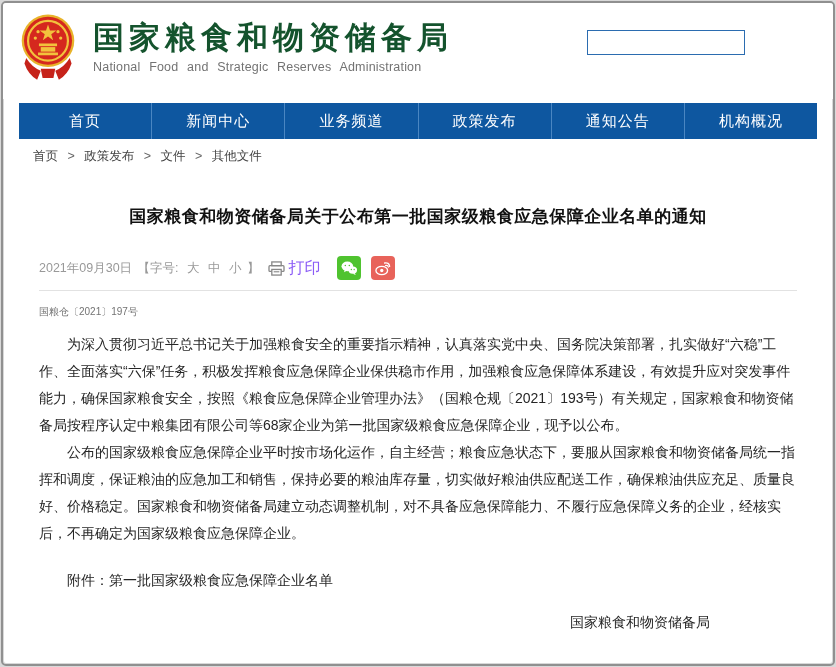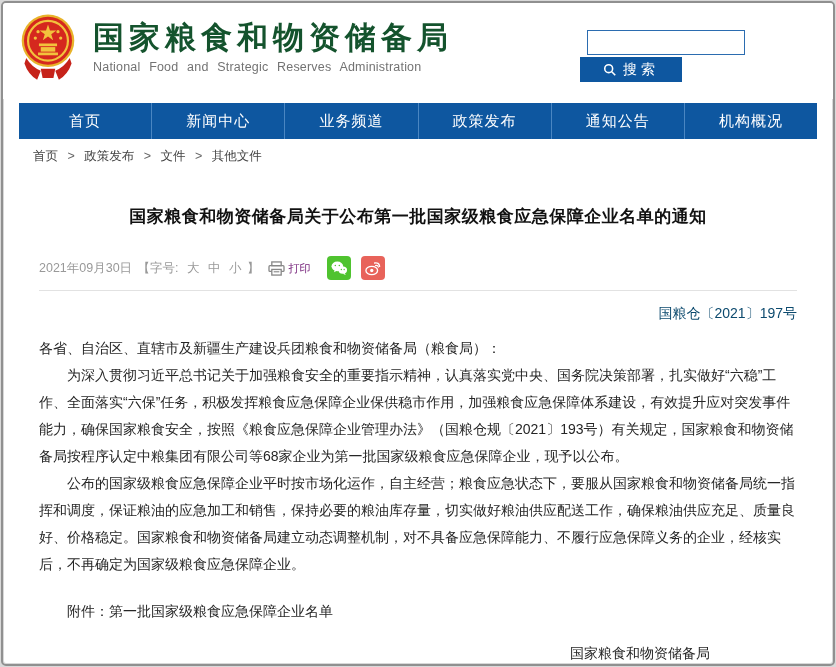--- a/index.html
+++ b/index.html
@@ -36,27 +36,27 @@
   
   .content{padding:0 36px;}
   .doc-title{margin-top:40px;text-align:center;font-size:17px;font-weight:bold;
              color:#111;letter-spacing:0.5px;}
   .meta-row{margin-top:28px;display:flex;justify-content:flex-start;align-items:center;
             color:#999;font-size:12.5px;border-bottom:1px solid #e2e2e2;padding-bottom:10px;}
   .meta-left span{margin-right:2px;}
   .meta-date{margin-right:8px;}
   .size-opt{cursor:pointer;margin:0 3px;}
   .meta-right{display:flex;align-items:center;gap:10px;}
-  .print-btn{display:flex;align-items:center;gap:4px;color:#701a75;cursor:pointer;background:none;border:none;font-size:11px;}
+  .print-btn{display:flex;align-items:center;gap:4px;color:#8b5cf6;cursor:pointer;background:none;border:none;font-size:16px;}
   .share-ico{width:24px;height:24px;border-radius:4px;display:flex;align-items:center;
              justify-content:center;cursor:pointer;}
   .wechat{background:#4fc32f;}
   .weibo{background:#e8635a;}
 
-  .doc-number{text-align:right;font-size:14px;color:#0c4a6e;margin-top:14px;}
+  .doc-number{text-align:left;font-size:10px;color:#737373;margin-top:14px;}
   .body-text{font-size:14px;color:#262626;line-height:27px;margin-top:12px;}
   .salutation{margin:8px 0 0;}
   .para{text-indent:2em;margin:0 0 0;}
   .attachment{text-indent:2em;margin-top:20px;}
   .signature{width:230px;margin-left:auto;margin-right:42px;margin-top:10px;
              text-align:center;line-height:28px;}
 </style>
 </head>
 <body>
 
@@ -82,29 +82,20 @@
           <path d="M24 62 L40 62 L38 72 L26 72 Z" fill="#c6231a"></path>
         </svg>
       </span>
       <div class="site-titles">
         <div class="site-zh">国家粮食和物资储备局</div>
         <div class="site-en">National Food and Strategic Reserves Administration</div>
       </div>
     </div>
     <div class="search">
       <input class="search-input" type="text" value="" style="">
-      <button class="search-btn">
-        <span style="display:flex;">
-          <svg viewBox="0 0 16 16" width="14" height="14">
-            <circle cx="6.5" cy="6.5" r="4.5" fill="none" stroke="#fff" stroke-width="1.8"></circle>
-            <line x1="10" y1="10" x2="14" y2="14" stroke="#fff" stroke-width="1.8"></line>
-          </svg>
-        </span>
-        <span>搜索</span>
-      </button>
     </div>
   </div>
 
   <div class="nav">
     <div class="nav-item">首页</div>
     <div class="nav-item">新闻中心</div>
     <div class="nav-item">业务频道</div>
     <div class="nav-item">政策发布</div>
     <div class="nav-item">通知公告</div>
     <div class="nav-item">机构概况</div>
@@ -167,21 +158,20 @@
               <path d="M15 9 Q18 8.6 18.5 11" fill="none" stroke="#fff" stroke-width="1.4" stroke-linecap="round"></path>
             </svg>
           </span>
         </span>
       </div>
     </div>
 
     <div class="doc-number">国粮仓〔2021〕197号</div>
 
     <div class="body-text">
-      <p class="salutation">各省、自治区、直辖市及新疆生产建设兵团粮食和物资储备局（粮食局）：</p>
       <p class="para">为深入贯彻习近平总书记关于加强粮食安全的重要指示精神，认真落实党中央、国务院决策部署，扎实做好“六稳”工作、全面落实“六保”任务，积极发挥粮食应急保障企业保供稳市作用，加强粮食应急保障体系建设，有效提升应对突发事件能力，确保国家粮食安全，按照《粮食应急保障企业管理办法》（国粮仓规〔2021〕193号）有关规定，国家粮食和物资储备局按程序认定中粮集团有限公司等68家企业为第一批国家级粮食应急保障企业，现予以公布。</p>
       <p class="para">公布的国家级粮食应急保障企业平时按市场化运作，自主经营；粮食应急状态下，要服从国家粮食和物资储备局统一指挥和调度，保证粮油的应急加工和销售，保持必要的粮油库存量，切实做好粮油供应配送工作，确保粮油供应充足、质量良好、价格稳定。国家粮食和物资储备局建立动态调整机制，对不具备应急保障能力、不履行应急保障义务的企业，经核实后，不再确定为国家级粮食应急保障企业。</p>
       <p class="attachment">附件：第一批国家级粮食应急保障企业名单</p>
       <div class="signature">
         <div>国家粮食和物资储备局</div>
 
       </div>
 
     </div>
   </div>

